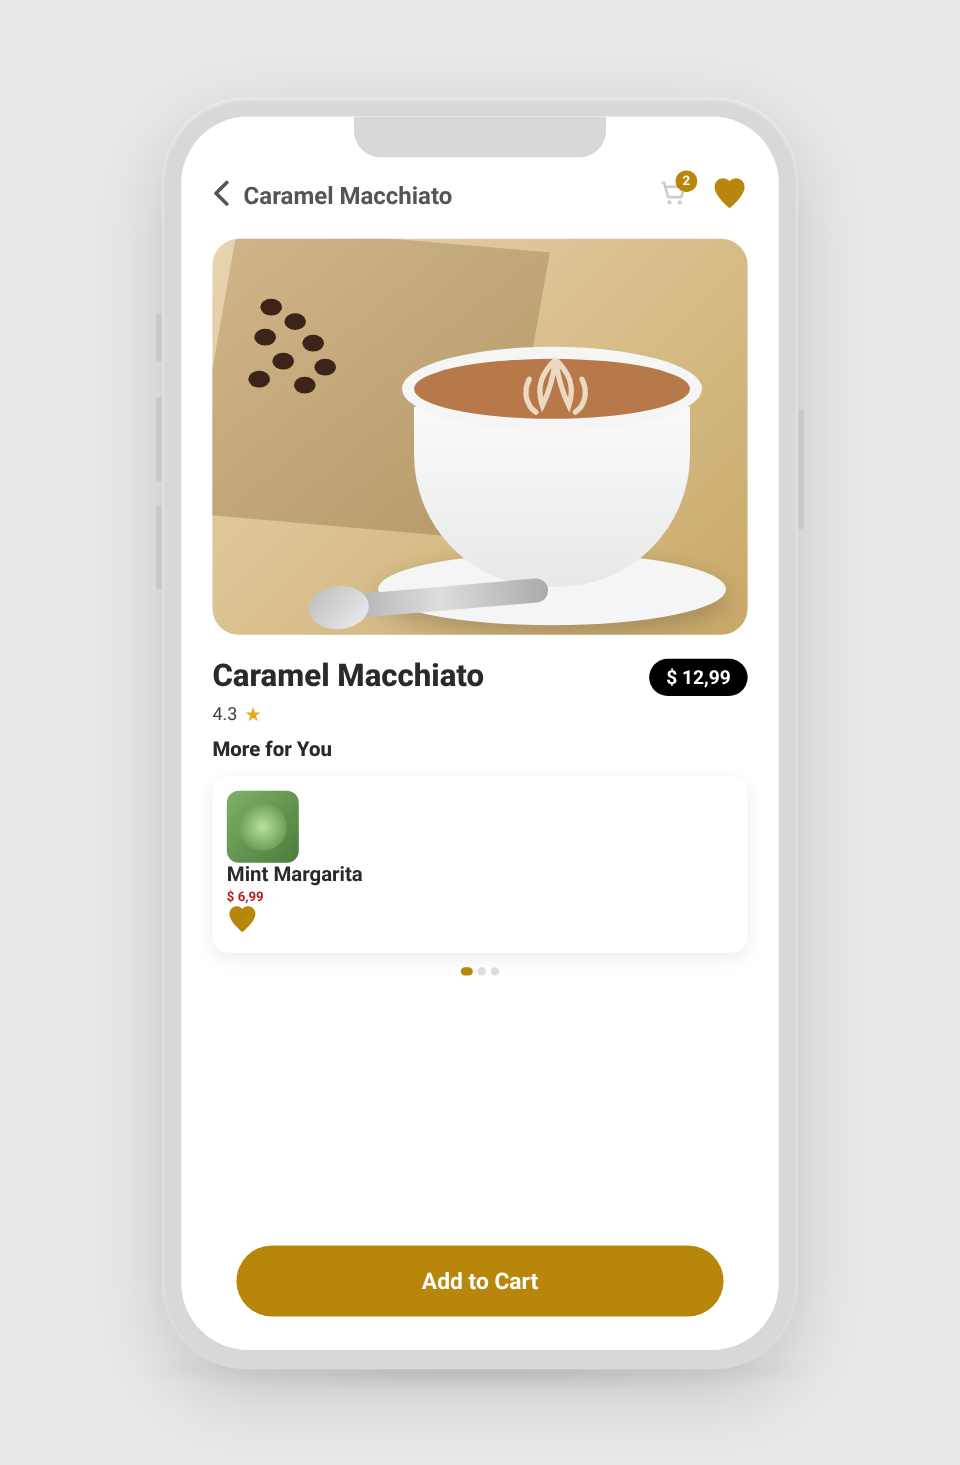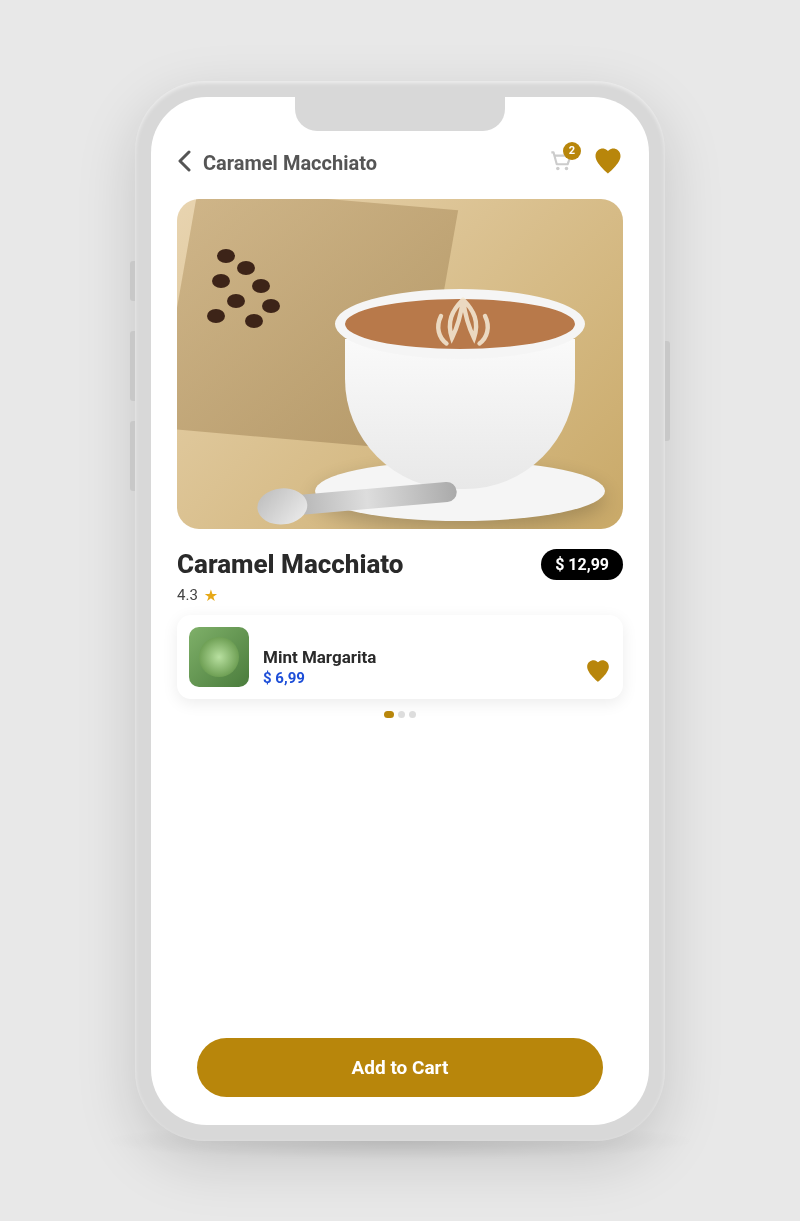--- a/index.html
+++ b/index.html
@@ -235,22 +235,22 @@
     font-weight: 800;
     color: #2a2a2a;
     margin-bottom: 12px;
   }
   .more-card {
     background: #fff;
     border-radius: 14px;
     box-shadow: 0 4px 16px rgba(0,0,0,0.08);
     padding: 12px;
     display: flex;
-    align-items: flex-end;
-    gap: 14px;
+    align-items: flex-start;
+    flex-direction: column;
   }
   .more-thumb {
     width: 60px;
     height: 60px;
     border-radius: 10px;
     background: linear-gradient(135deg, #7fb069 0%, #4a7c3c 100%);
     position: relative;
     overflow: hidden;
   }
   .more-thumb::after {
@@ -261,23 +261,23 @@
     background: radial-gradient(circle, #b8e0a0 0%, #6fa055 70%);
     border-radius: 50%;
   }
   .more-info { flex: 1; }
   .more-name {
     font-size: 17px;
     font-weight: 700;
     color: #2a2a2a;
   }
   .more-price {
-    font-size: 15px;
-    font-weight: 700;
-    color: #1d4ed8;
+    font-size: 11px;
+    font-weight: 700;
+    color: #b91c1c;
     margin-top: 2px;
   }
   .dots {
     display: flex;
     gap: 4px;
     justify-content: center;
     margin-top: 12px;
     margin-bottom: auto;
   }
   .dot {
@@ -362,20 +362,21 @@
         <div class="product-name">Caramel Macchiato</div>
         <div class="price-pill">$ 12,99</div>
       </div>
 
       <div class="rating-row">
         <span>4.3</span>
         <span class="star">★</span>
       </div>
 
 
+      <div class="more-title">More for You</div>
 
       <div class="more-card">
         <div class="more-thumb"></div>
         <div class="more-info">
           <div class="more-name">Mint Margarita</div>
           <div class="more-price">$ 6,99</div>
         </div>
         <span>
           <svg width="26" height="24" viewBox="0 0 24 22">
             <path d="M12 21 C12 21 2 13 2 7 C2 3 5 1 8 1 C10 1 12 3 12 3 C12 3 14 1 16 1 C19 1 22 3 22 7 C22 13 12 21 12 21 Z" fill="#b8860b"></path>

